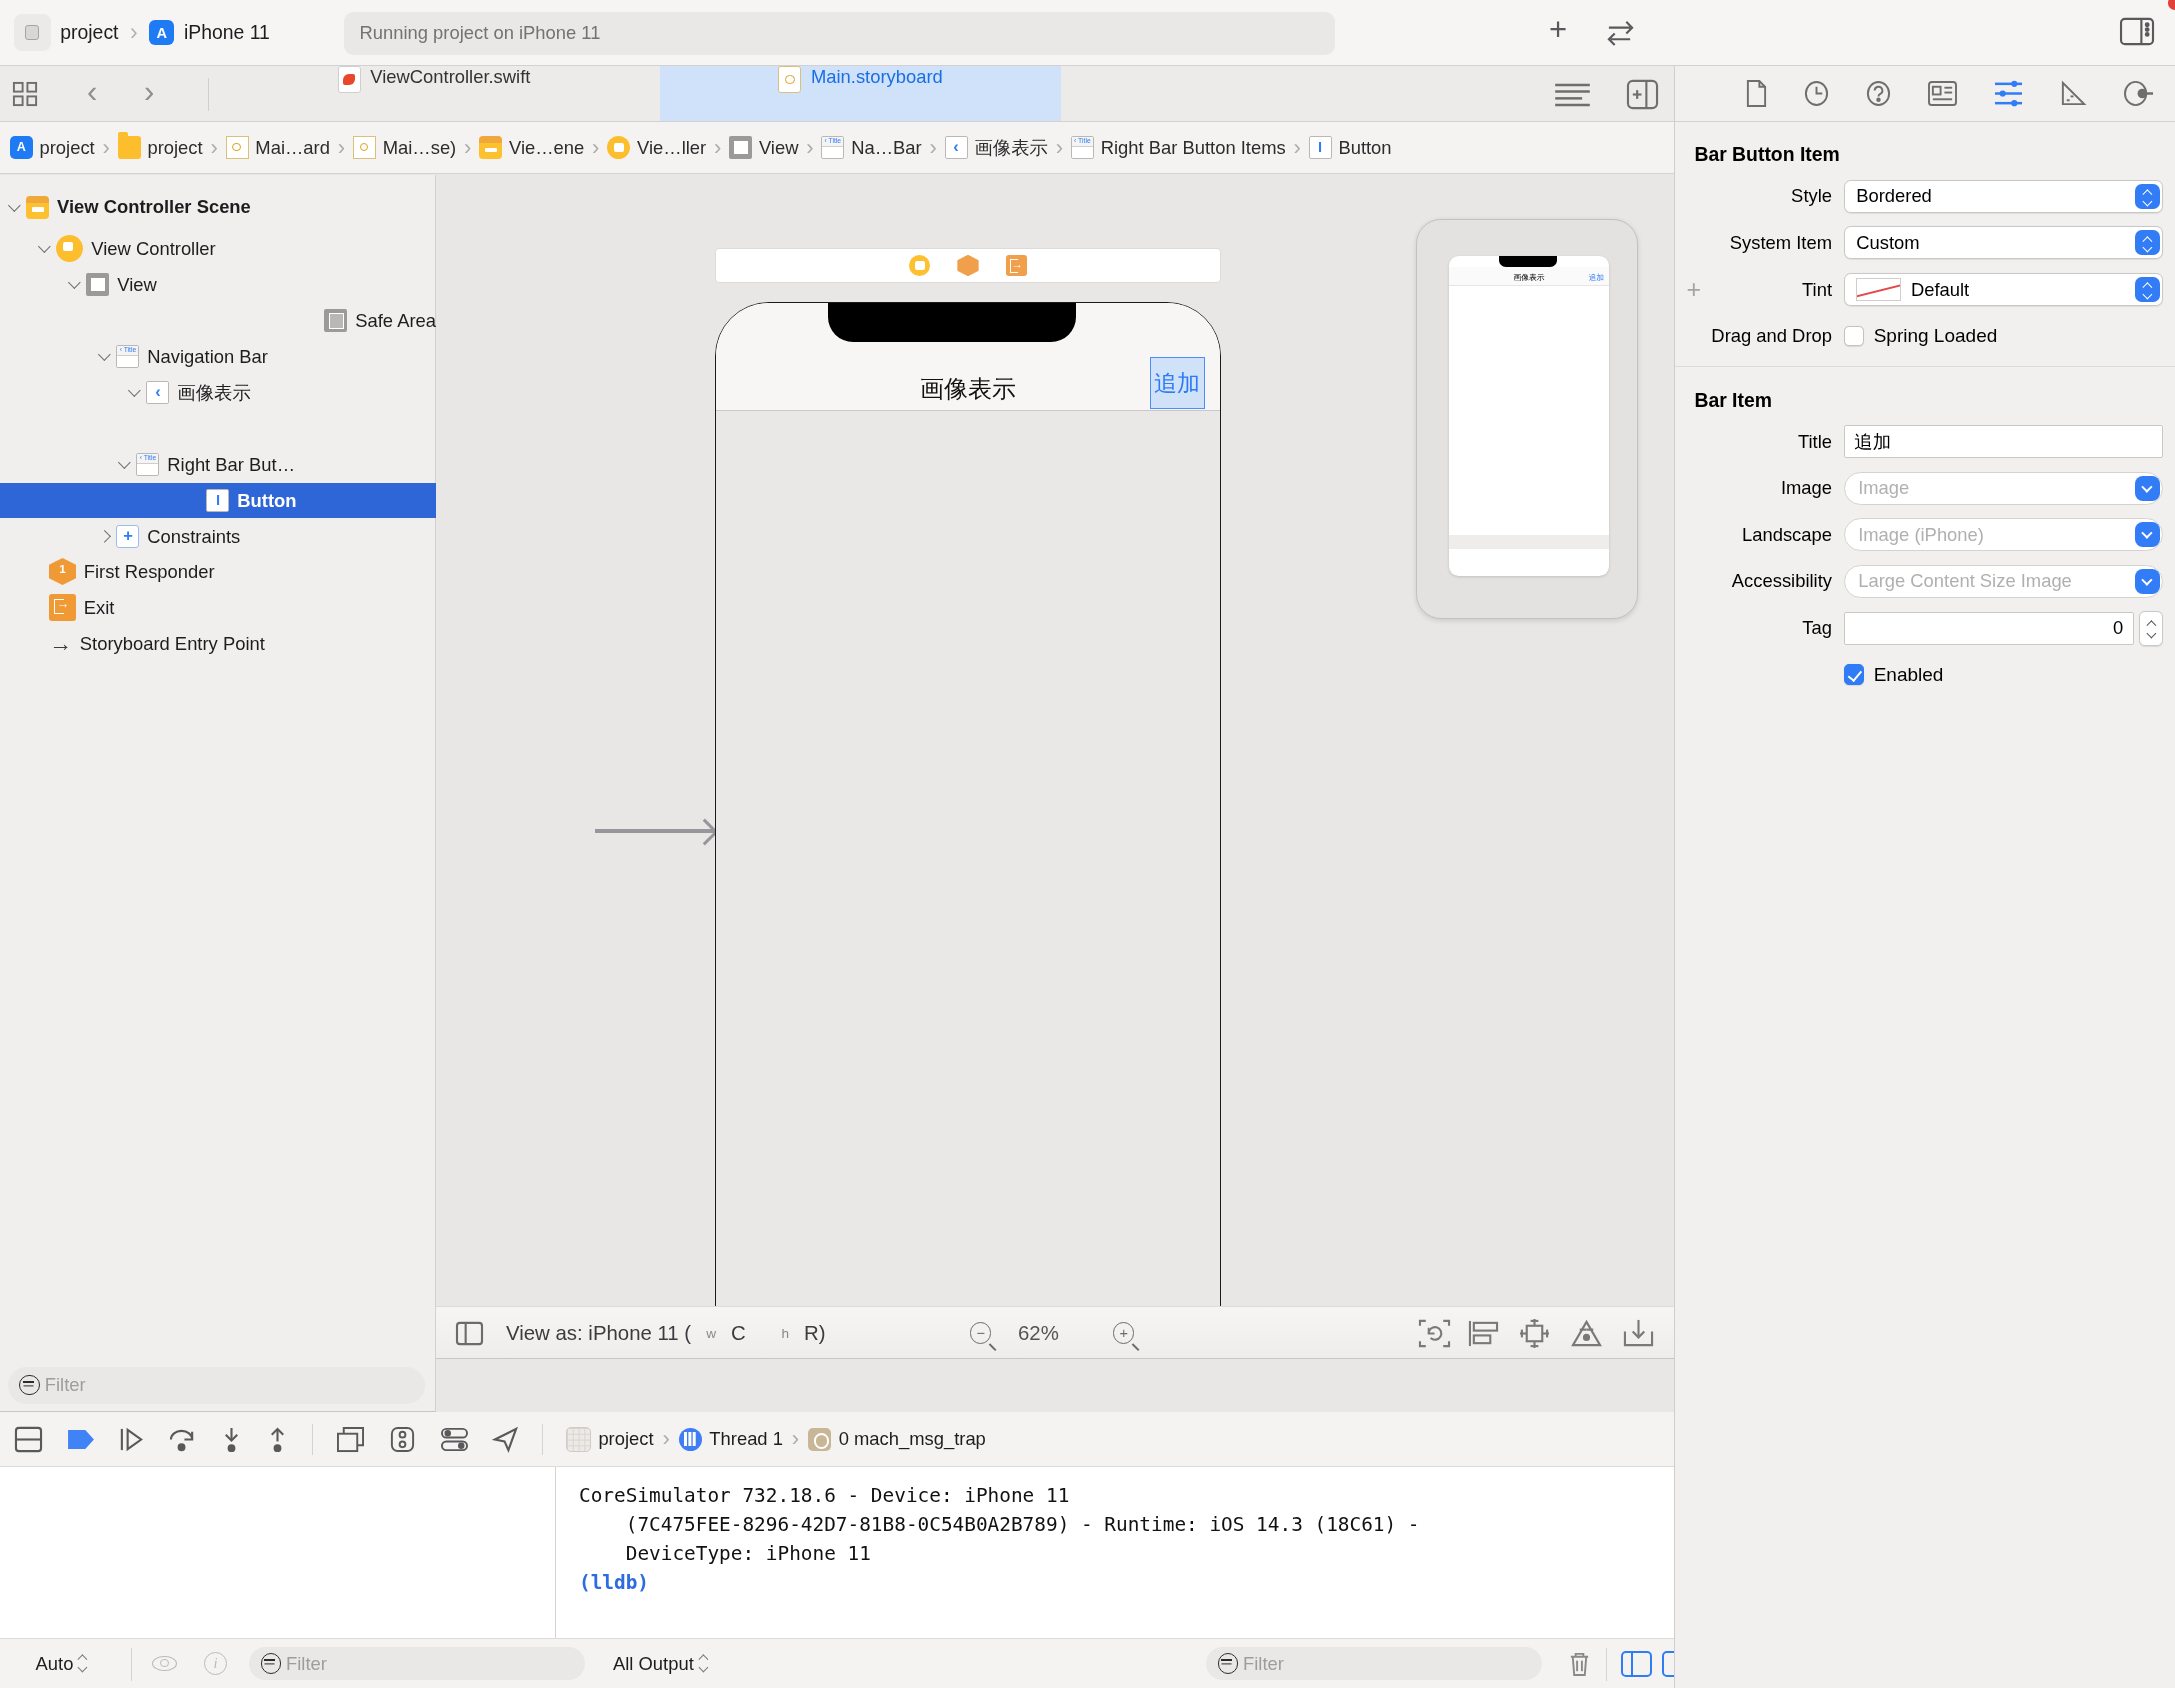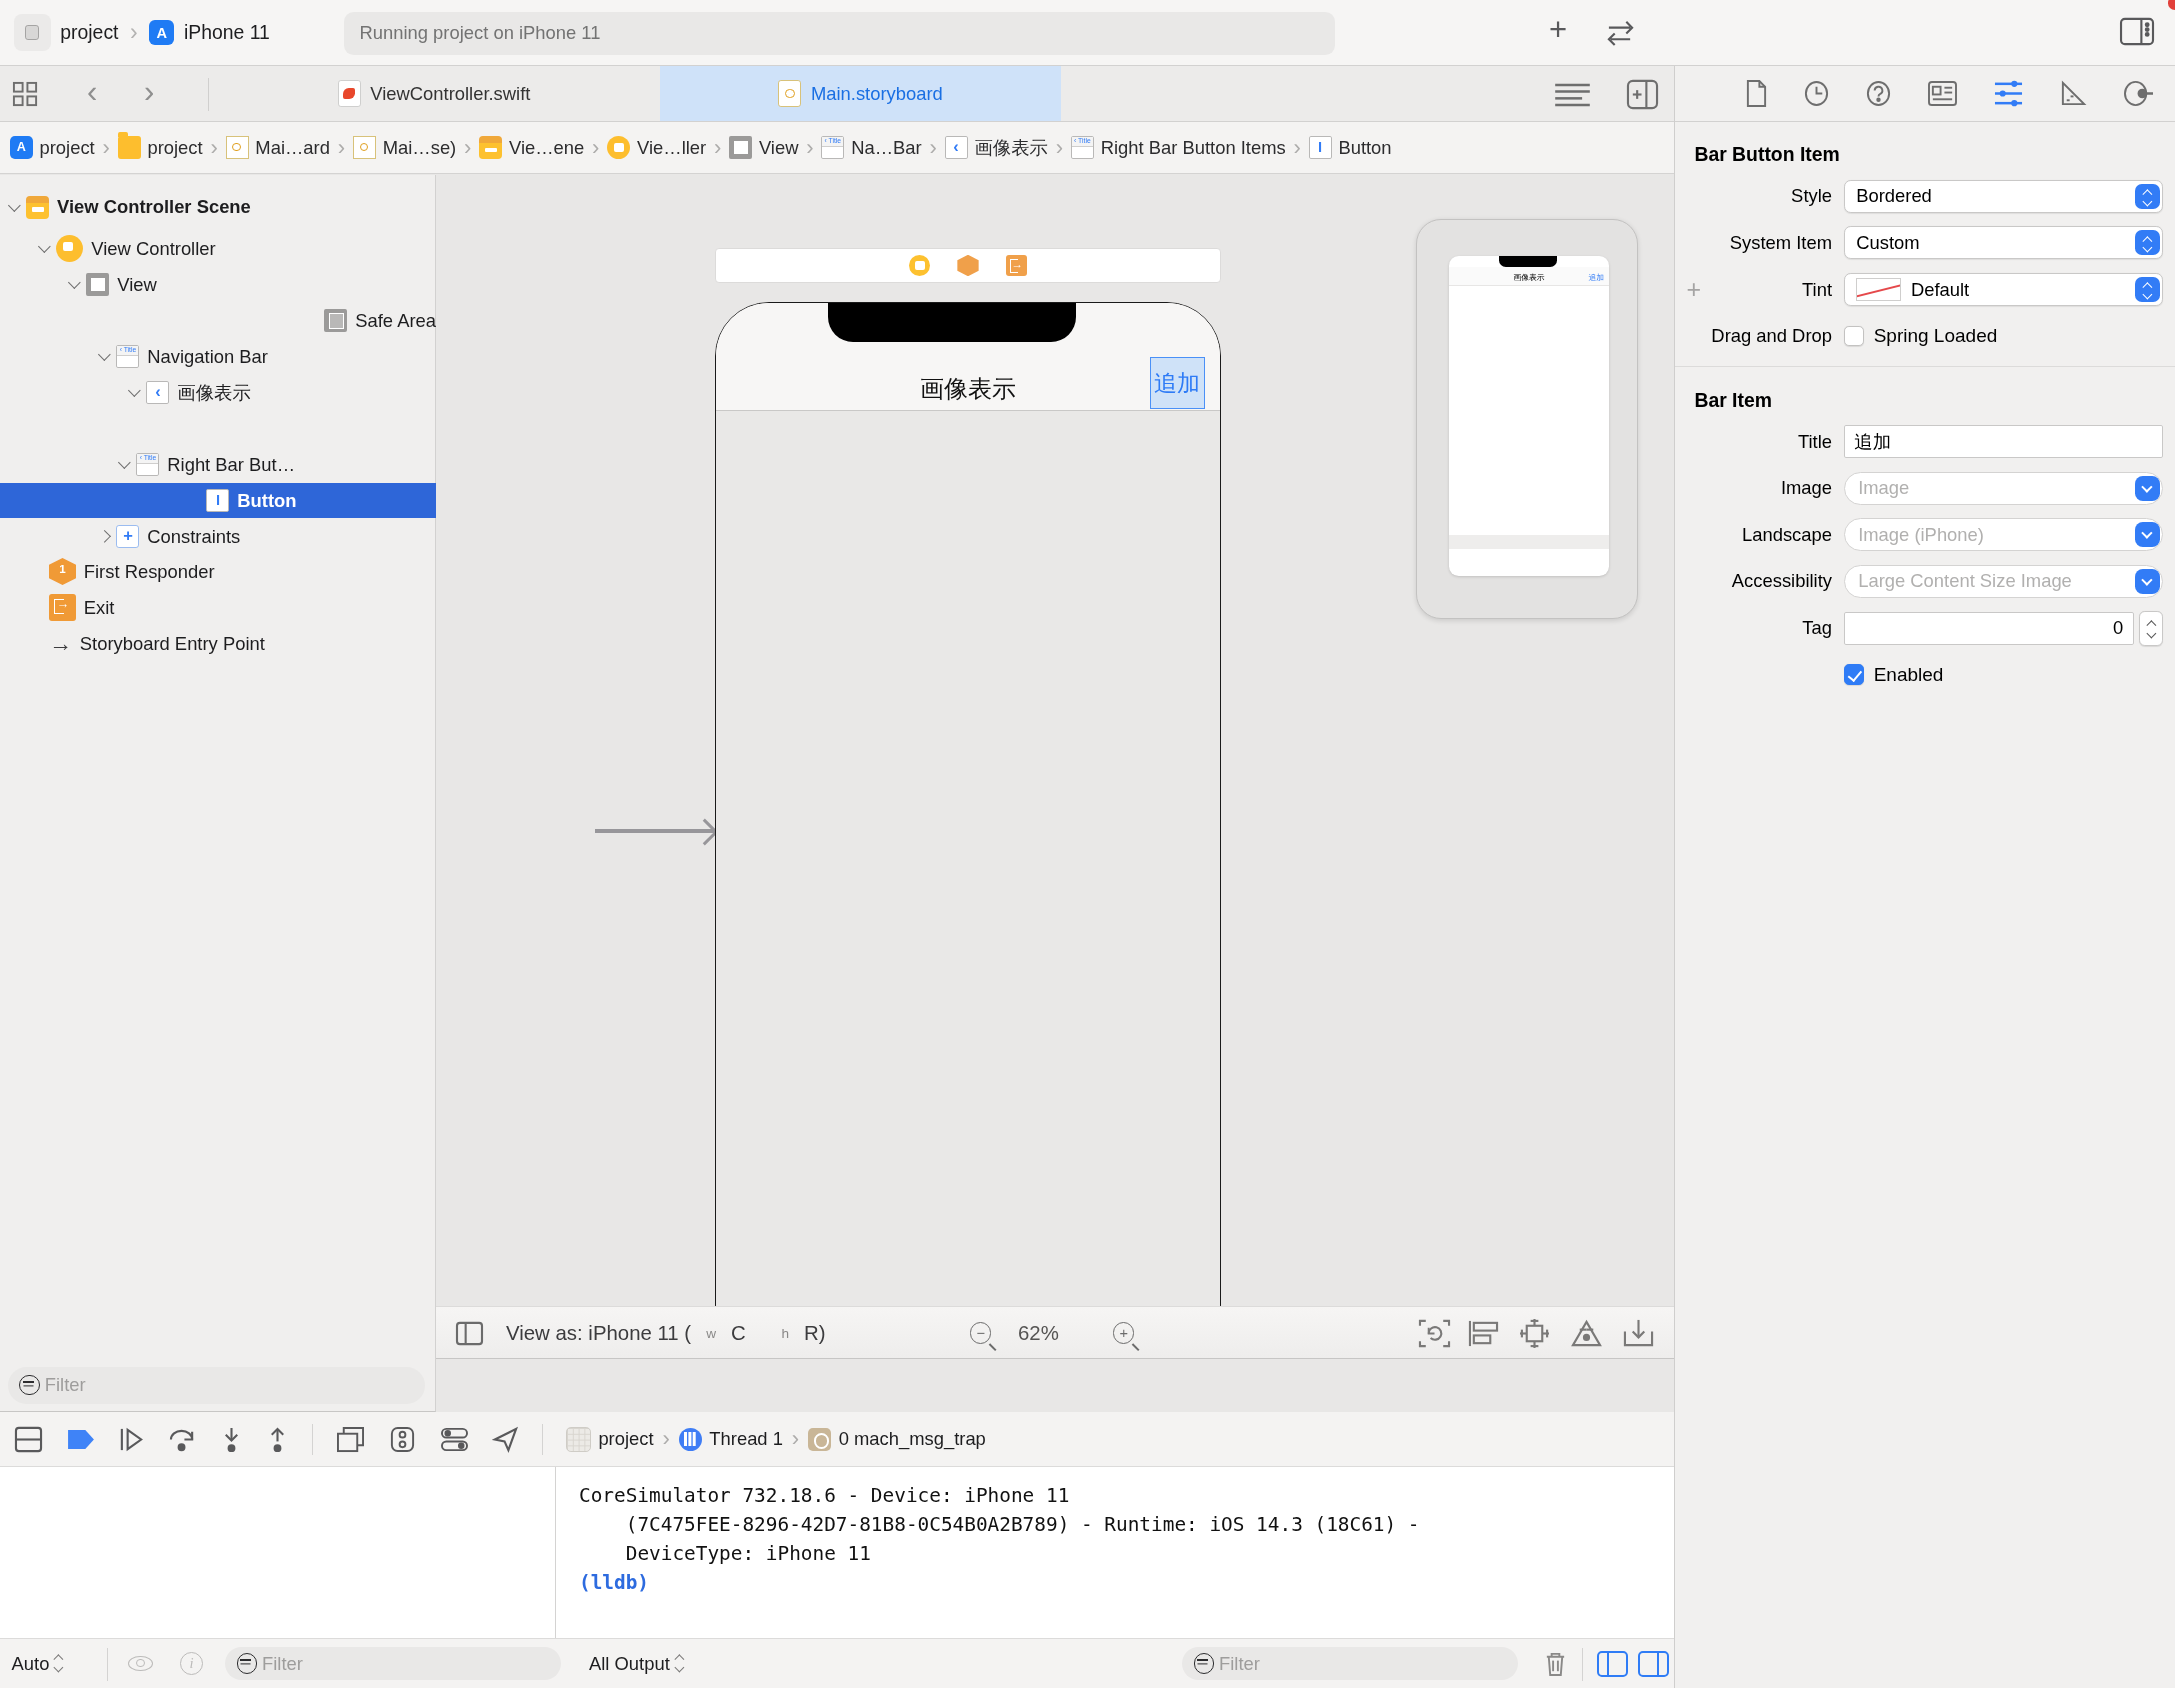--- a/index.html
+++ b/index.html
@@ -29,21 +29,21 @@
   .swap-wrap { position:absolute; left:1601px; top:17.5px; }
   .panel-toggle { position:absolute; left:2119px; top:15.5px; }
   .red-badge { position:absolute; left:2168px; top:-3.9px; width:13.6px; height:13.6px; border-radius:50%; background:#e2403a; }
 
   
   .tabbar { left:0; top:66px; width:1674px; height:56px; background:#ecebea;
     border-bottom:1px solid #d2d1d0; }
   .tb-grid { position:absolute; left:11.6px; top:14.6px; }
   .nav-chev { position:absolute; top:7.8px; font-size:31px; color:#8f8f8f; }
   .tb-div { position:absolute; width:1px; background:#d0cfce; top:11.6px; height:33px; }
-  .tab { position:absolute; top:0; height:55px; display:flex; align-items:center; gap:9.7px;
+  .tab { position:absolute; top:0; height:55px; display:flex; gap:9.7px;
     justify-content:center; font-size:18.4px; color:#333; }
   .tab.active { background:#cfe2f9; color:#1a6fe3; }
   .file-ic-swift { width:23px; height:27px; background:#fff; border:1px solid #cfcfce; border-radius:2.9px;
     display:flex; align-items:center; justify-content:center; }
   .swift-dot { width:11.6px; height:11.6px; background:#e8472b; border-radius:5.8px 1.9px 5.8px 1.9px; }
   .file-ic-sb { width:23px; height:27px; background:#fff; border:1px solid #d8c27a; border-radius:2.9px;
     display:flex; align-items:center; justify-content:center; position:relative; }
   .sb-glyph { width:9.7px; height:9.7px; border:1.9px solid #e0a020; border-radius:50%; }
 
   
@@ -173,21 +173,21 @@
     border:2.9px solid #fff; border-radius:50%; }
 
   .variables-pane { left:0; top:1467px; width:556px; height:171px; background:#fff; border-right:1px solid #d4d3d2; }
   .console-pane { left:556px; top:1467px; width:1118px; height:171px; background:#fff;
     font-family:"DejaVu Sans Mono", monospace; font-size:19.4px; line-height:29px; color:#111;
     padding:13.6px 0 0 23px; white-space:pre-wrap; }
   .lldb { color:#2d6bdf; font-weight:bold; }
 
   .debug-bottombar { left:0; top:1638px; width:1674px; height:50px; background:#f4f3f2;
     border-top:1px solid #dcdbda; }
-  .dbb-item { position:absolute; top:0; height:49px; display:flex; align-items:center; color:#1d1d1f; }
+  .dbb-item { position:absolute; top:0; height:49px; display:flex; align-items:center; color:#1d1d1f;margin-left:24px; }
   .mini-chev { display:inline-flex; flex-direction:column; margin-left:5.8px; gap:1.9px; }
   .mini-chev i { width:6.8px; height:6.8px; border-right:1.9px solid #7a7978; border-bottom:1.9px solid #7a7978; display:block; }
   .mini-chev i.up { transform:rotate(-135deg); }
   .mini-chev i.dn { transform:rotate(45deg); }
   .eye-ic { width:25px; height:15.5px; border:1.9px solid #bcbbba; border-radius:50%; position:relative; }
   .eye-ic::after { content:''; position:absolute; left:6.8px; top:1.9px; width:6.8px; height:6.8px; border:1.9px solid #bcbbba; border-radius:50%; }
   .info-ic { width:23px; height:23px; border:1.9px solid #bcbbba; border-radius:50%; color:#bcbbba;
     font-size:14.6px; display:flex; align-items:center; justify-content:center; font-style:italic; font-family:"Liberation Serif",serif; }
   .pane-toggle { width:31px; height:26px; border:2.4px solid #2f7cf6; border-radius:4.9px; position:relative; }
   .pane-toggle.left::after { content:''; position:absolute; left:7.8px; top:0; bottom:0; width:2.4px; background:#2f7cf6; }

